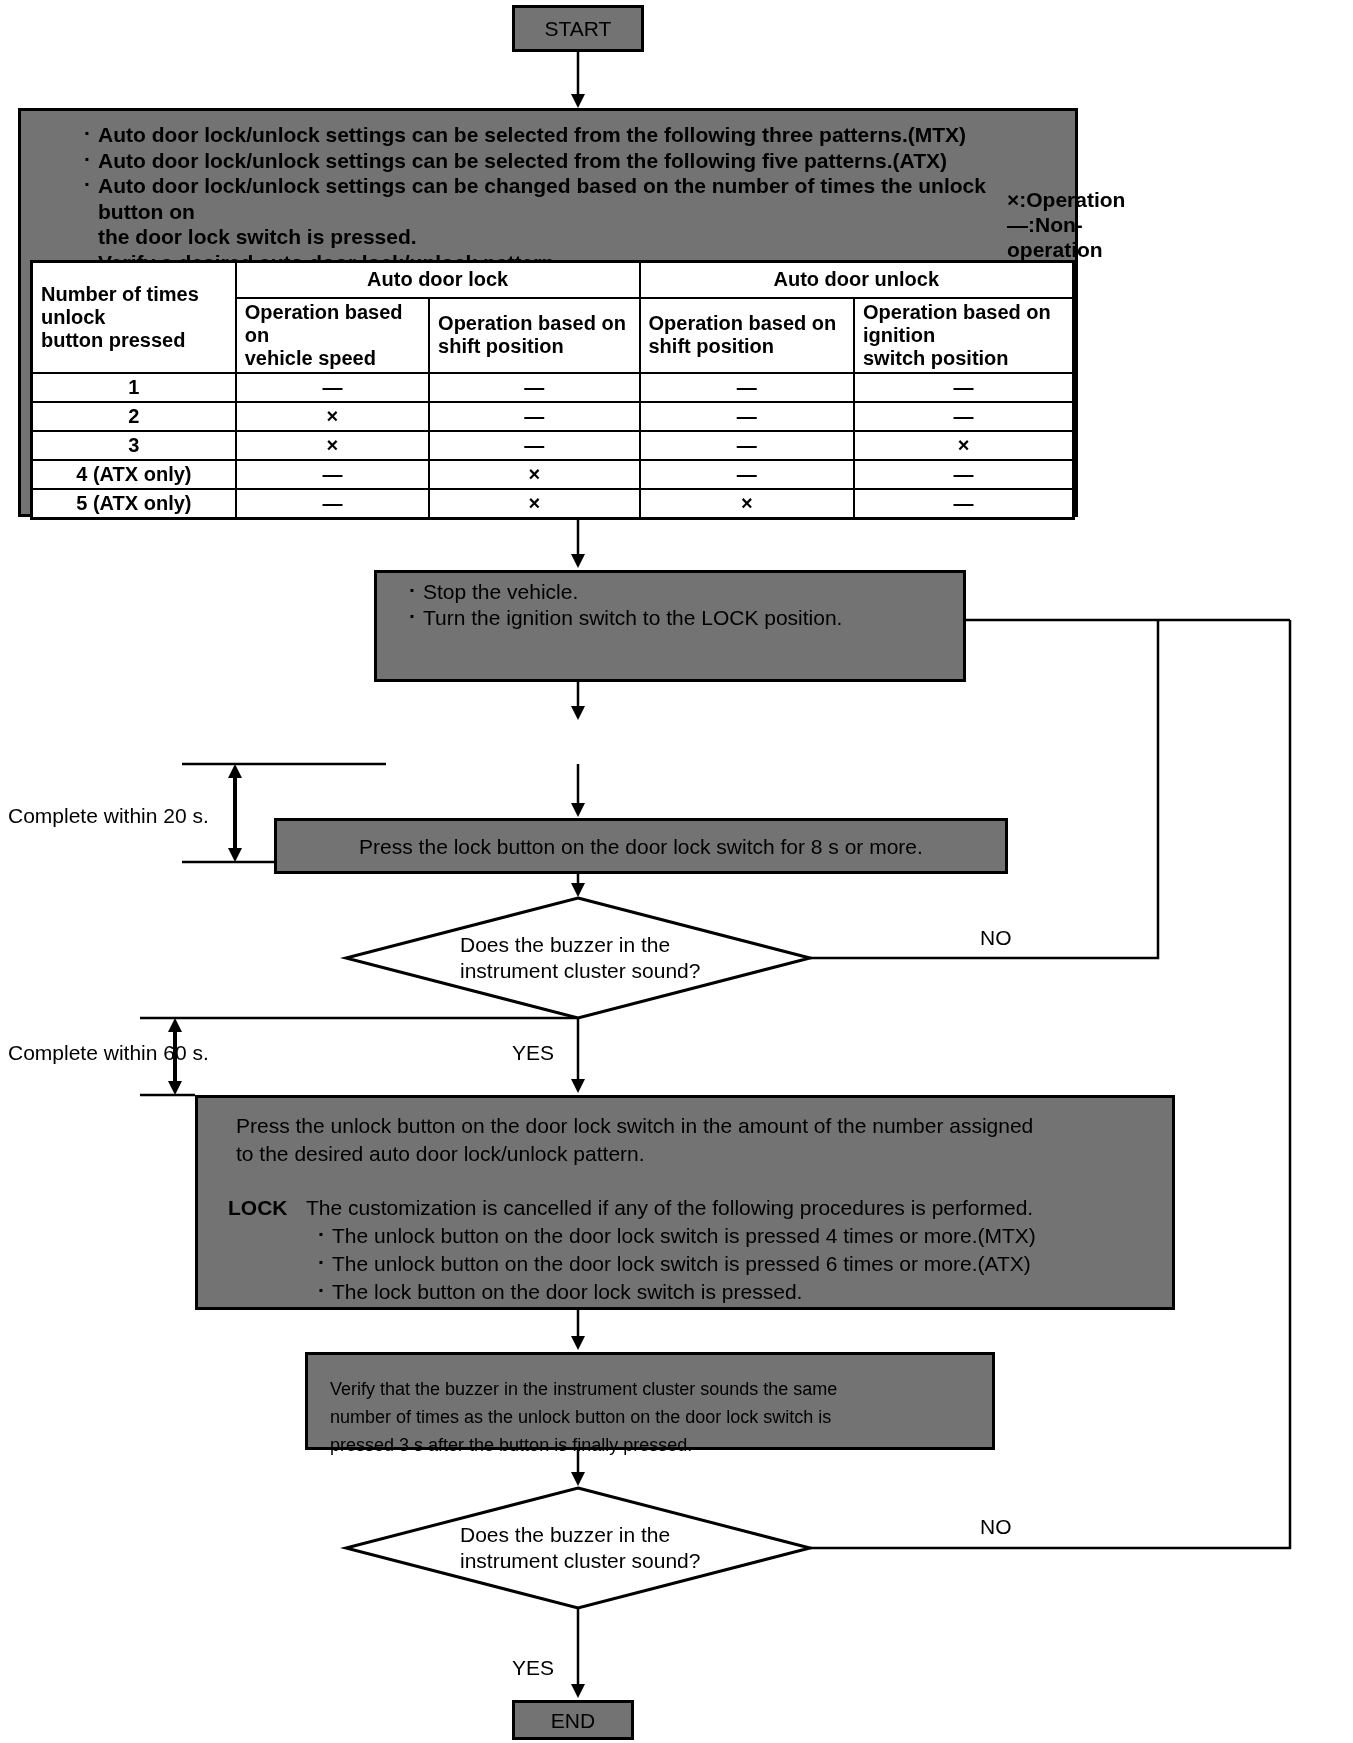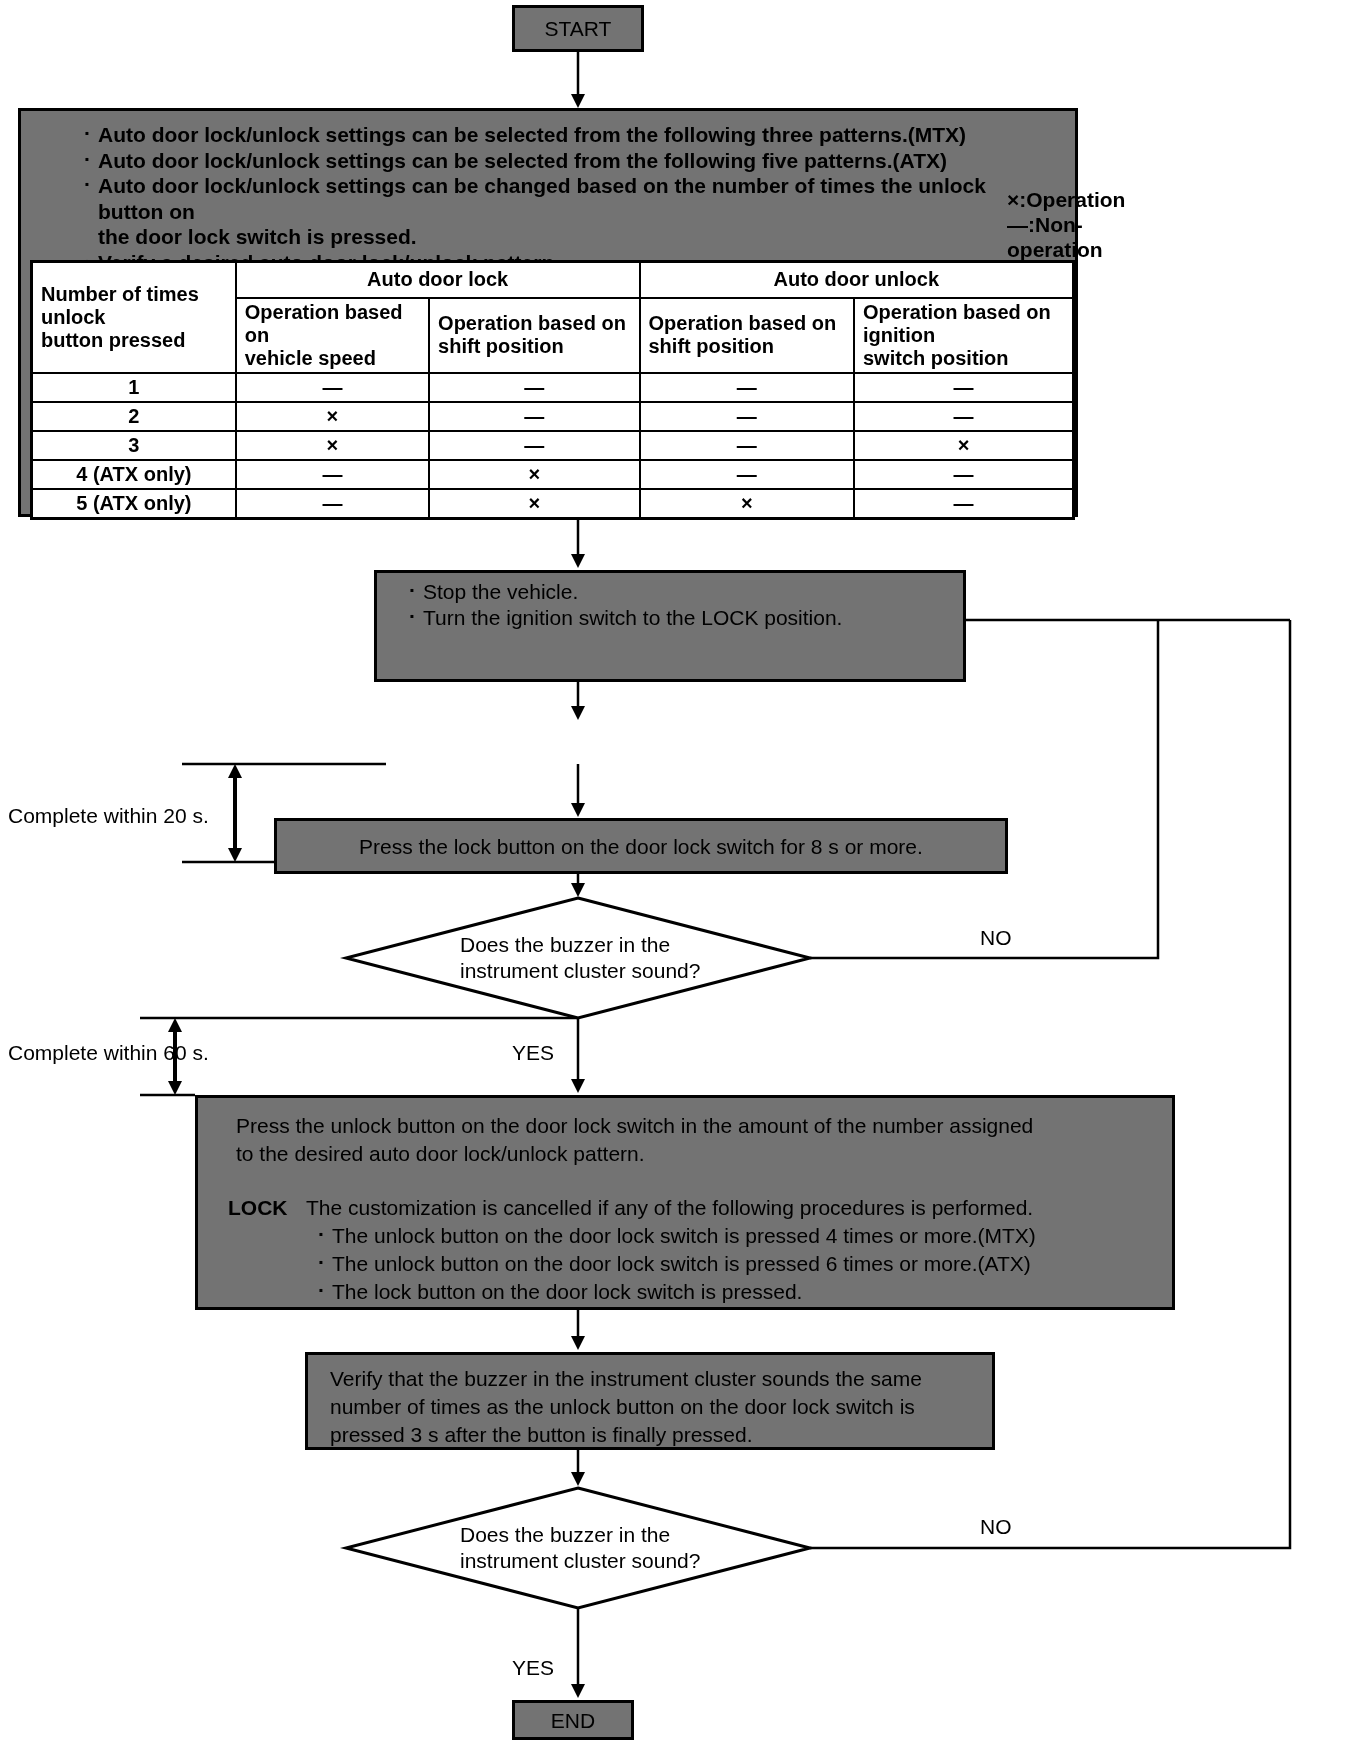--- a/index.html
+++ b/index.html
@@ -200,21 +200,21 @@
       <div>The customization is cancelled if any of the following procedures is performed.</div>
       <div class="bullets" style="position:static;line-height:28px;margin-left:26px;font-size:21px;">
         <div class="bul">The unlock button on the door lock switch is pressed 4 times or more.(MTX)</div>
         <div class="bul">The unlock button on the door lock switch is pressed 6 times or more.(ATX)</div>
         <div class="bul">The lock button on the door lock switch is pressed.</div>
       </div>
     </div>
   </div>
 
   <div class="box" style="left:305px;top:1352px;width:690px;height:98px;">
-    <div class="pre" style="position:absolute;left:22px;top:10px;font-size:21px;line-height:28px;">Verify that the buzzer in the instrument cluster sounds the same
+    <div class="pre" style="position:absolute;left:22px;top:20px;font-size:18px;line-height:28px;">Verify that the buzzer in the instrument cluster sounds the same
 number of times as the unlock button on the door lock switch is
 pressed 3 s after the button is finally pressed.</div>
   </div>
 
   <div class="dtext" style="left:460px;top:1522px;">Does the buzzer in the
 instrument cluster sound?</div>
 
   <div class="box center" style="left:512px;top:1700px;width:122px;height:40px;">
     <span class="fs21">END</span>
   </div>

